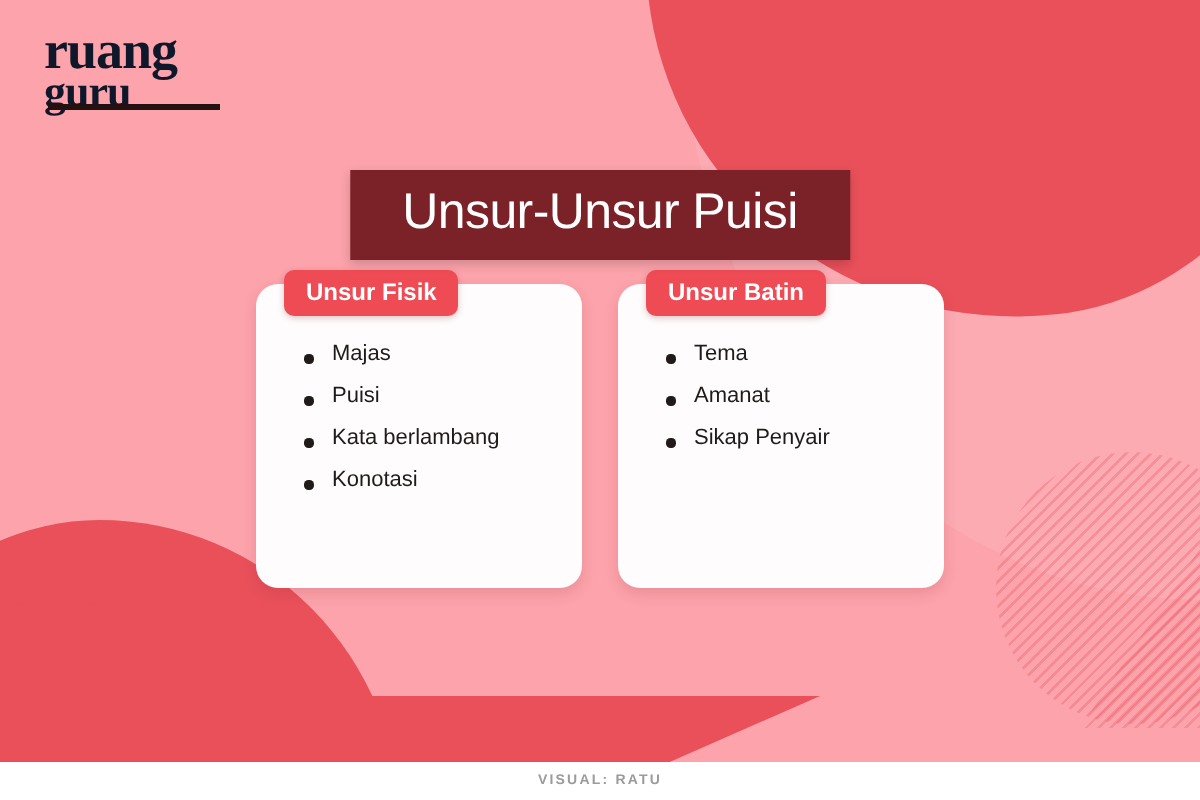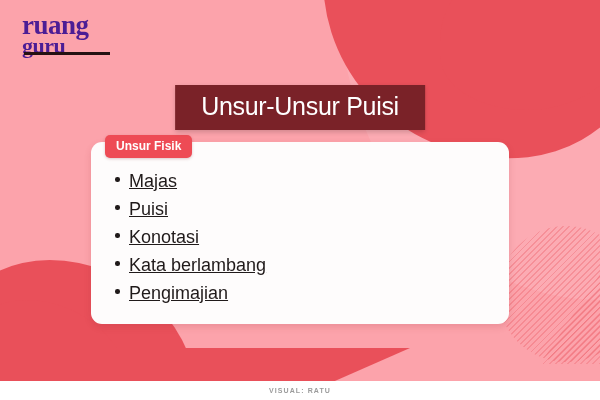--- a/index.html
+++ b/index.html
@@ -104,21 +104,21 @@
     opacity: .55;
   }
 
   
   .logo {
     position: absolute;
     top: 14px;
     left: 22px;
     z-index: 5;
     line-height: 0.86;
-    color: #4c1d95;
+    color: #0f172a;
     font-family: "Liberation Serif", serif;
     font-weight: 700;
     letter-spacing: -0.5px;
   }
   .logo .l1 { display: block; font-size: 27px; }
   .logo .l2 {
     display: block;
     font-size: 22px;
     position: relative;
   }
@@ -152,21 +152,21 @@
     white-space: nowrap;
   }
 
   
   .cards {
     position: absolute;
     z-index: 5;
     top: 142px;
     left: 50%;
     transform: translateX(-50%);
-    width: 418px;
+    width: 344px;
     display: flex;
     gap: 18px;
   }
   .card {
     position: relative;
     flex: 1 1 0;
     background: #fefcfc;
     border-radius: 11px;
     min-height: 152px;
     box-shadow: 0 3px 7px rgba(150, 40, 50, .16);
@@ -186,27 +186,26 @@
     white-space: nowrap;
     box-shadow: 0 1px 3px rgba(120,30,40,.25);
   }
   ul.items {
     margin: 2px 0 0 0;
     padding: 0 0 0 14px;
     list-style: none;
   }
   ul.items li {
     position: relative;
-    font-size: 18px;
+    font-size: 11px;
     color: #201a1a;
     line-height: 1.0;
     padding: 0 0 0 14px;
     margin: 0 0 10px 0;
     white-space: nowrap;
-    text-decoration: underline;
   }
   ul.items li:before {
     content: "";
     position: absolute;
     left: 0;
     top: 5px;
     width: 4.5px;
     height: 4.5px;
     border-radius: 50%;
     background: #201a1a;
@@ -255,26 +254,33 @@
     <h1>Unsur-Unsur Puisi</h1>
   </div>
 
   <div class="cards">
 
     <div class="card">
       <div class="badge">Unsur Fisik</div>
       <ul class="items">
         <li>Majas</li>
         <li>Puisi</li>
+        <li>Kata berlambang</li>
         <li>Konotasi</li>
-        <li>Kata berlambang</li>
-        <li>Pengimajian</li>
       </ul>
     </div>
 
+    <div class="card">
+      <div class="badge">Unsur Batin</div>
+      <ul class="items">
+        <li>Tema</li>
+        <li>Amanat</li>
+        <li>Sikap Penyair</li>
+      </ul>
+    </div>
 
   </div>
 
   <div class="footer">
     <span>VISUAL: RATU</span>
   </div>
 
 </div>
 
 </body></html>

